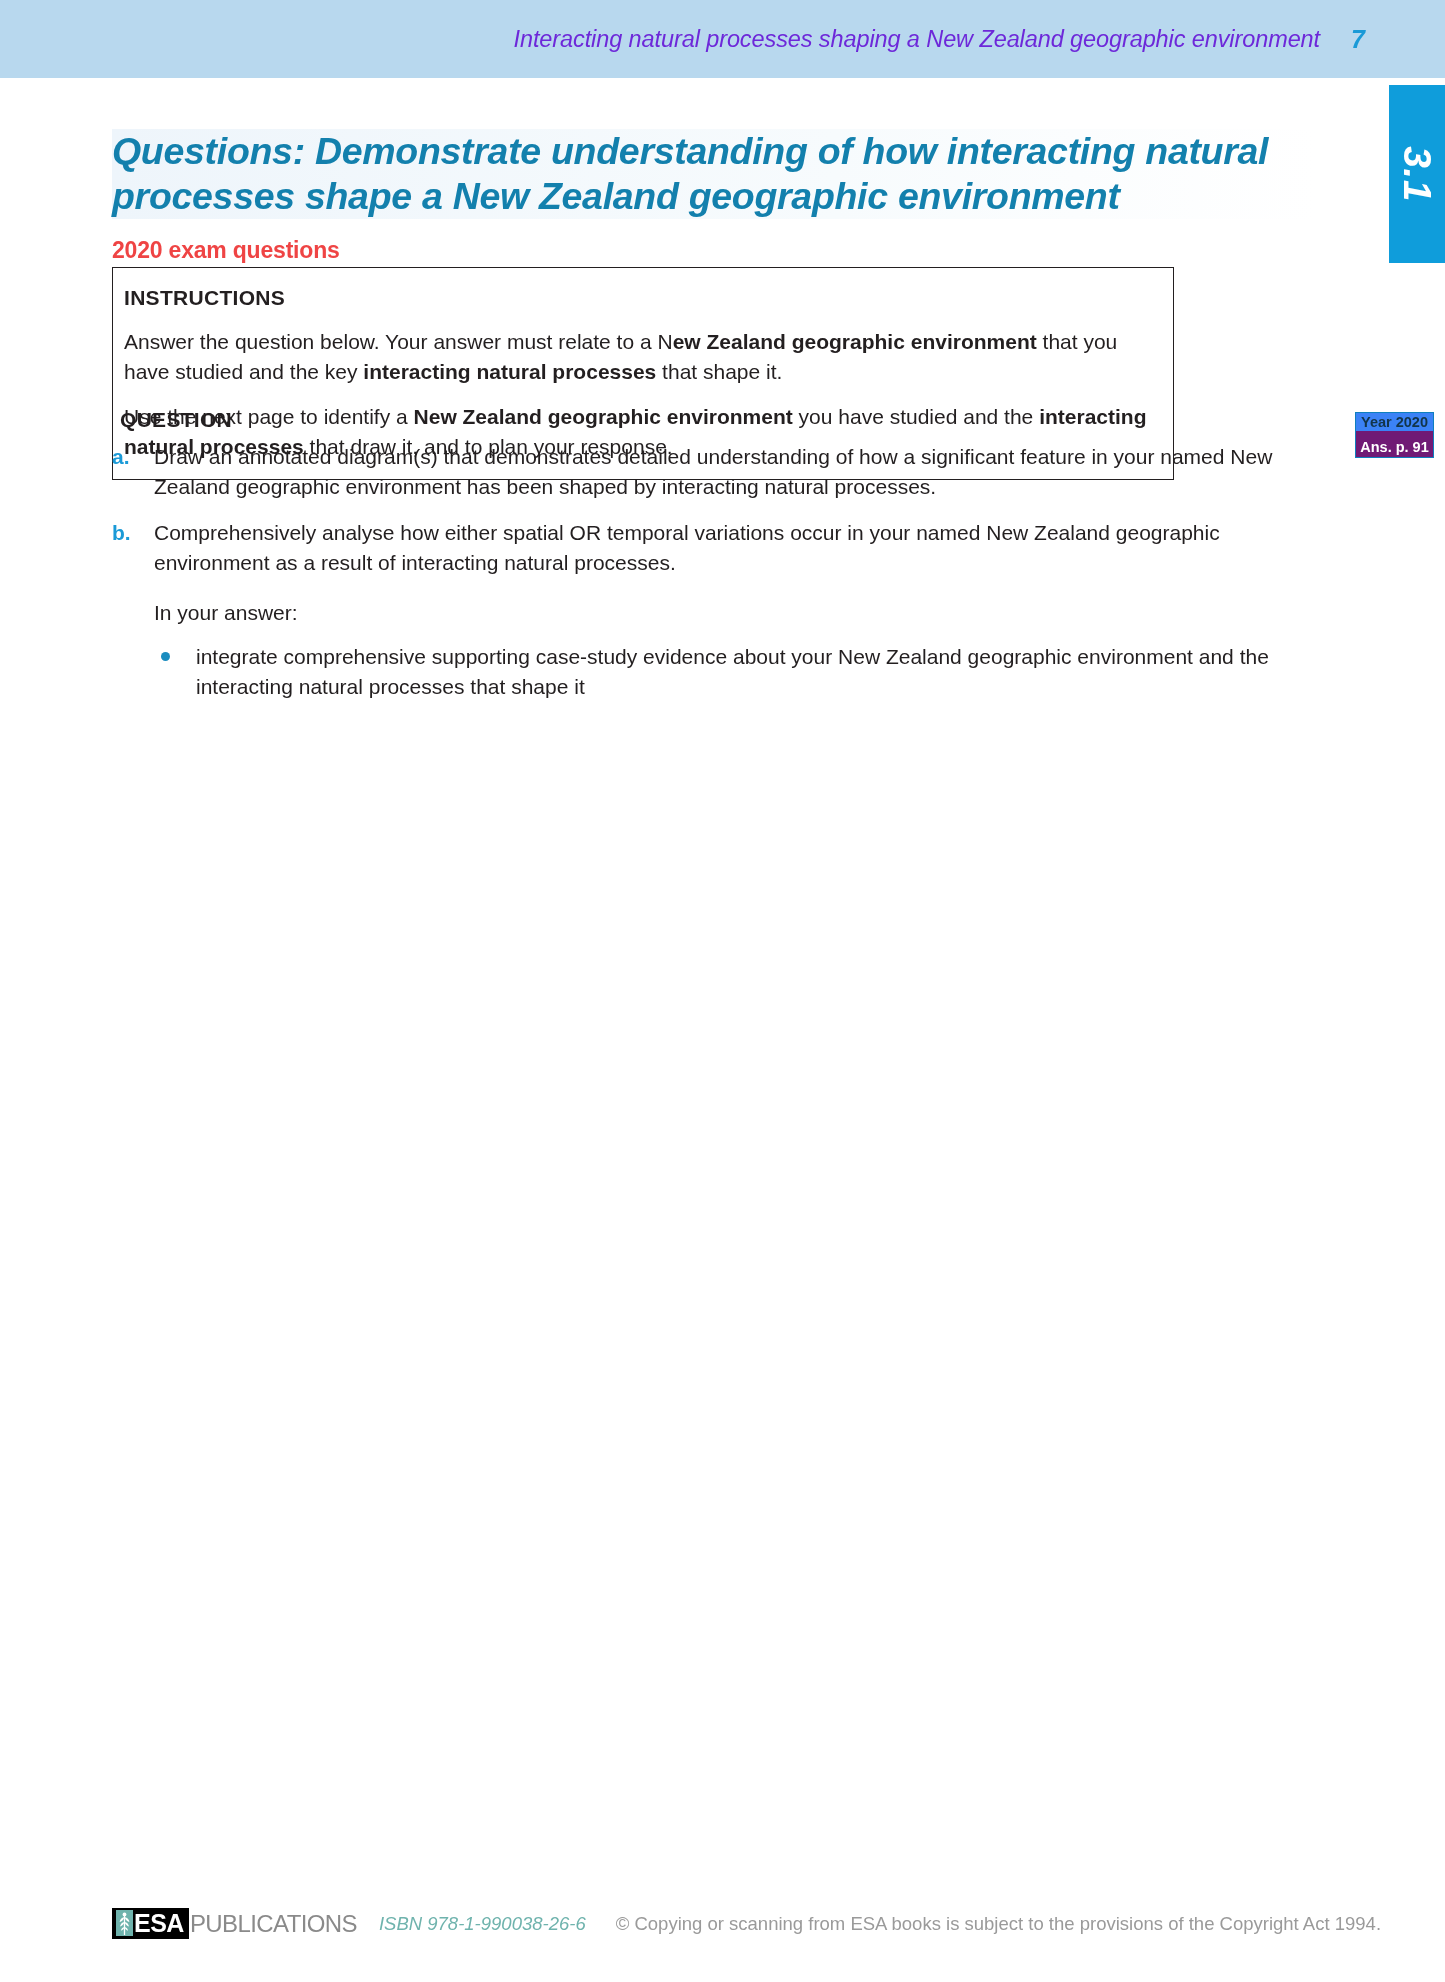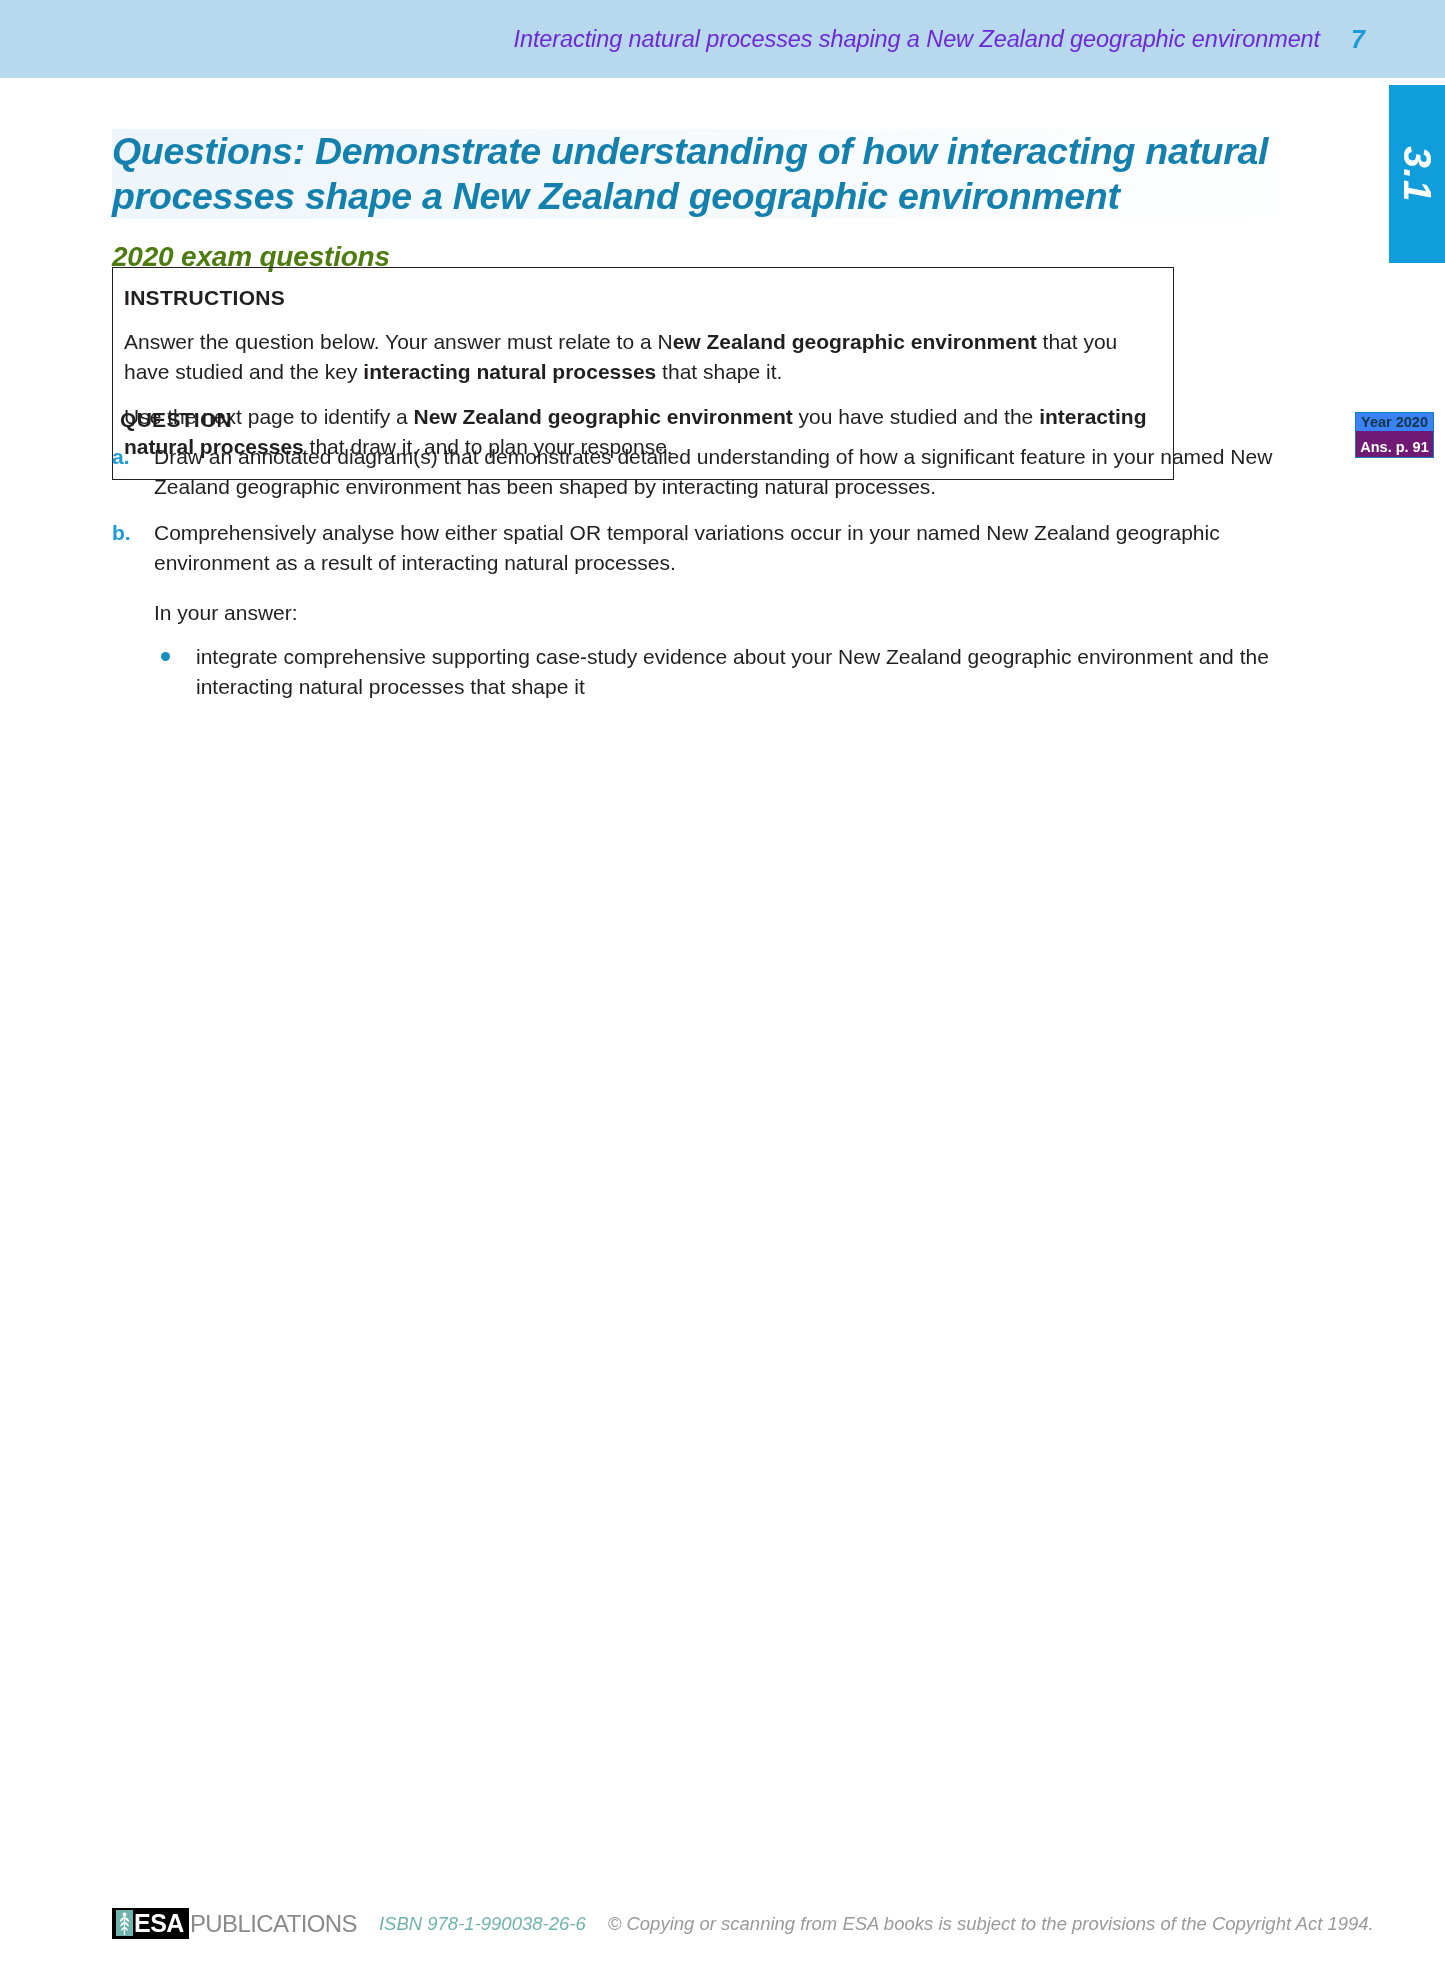--- a/index.html
+++ b/index.html
@@ -94,24 +94,23 @@
     color: #1380ad;
     letter-spacing: -0.3px;
     background: linear-gradient(to right, #eef5fb 0%, #f7fbfd 60%, #ffffff 100%);
     font-family: "Liberation Sans", sans-serif;
   }
 
   .section-heading {
     position: absolute;
     left: 0;
     top: 218px;
-    font-size: 28px;
-    font-weight: bold;
-    font-style: italic;
-    color: #4d7c0f;
+    font-size: 23px;
+    font-weight: bold;
+    color: #ef4444;
     letter-spacing: -0.2px;
   }
 
   
   .instructions-box {
     position: absolute;
     left: 0;
     top: 267px;
     width: 1062px;
     border: 1.6px solid #231f20;
@@ -286,22 +285,21 @@
   .esa-isbn {
     color: #6fb3ad;
     font-size: 18.5px;
     font-style: italic;
     margin-left: 22px;
     white-space: nowrap;
   }
   .esa-copy {
     color: #9a9a9a;
     font-size: 18.5px;
-    font-style: italic;
-    margin-left: 22px;
+    margin-left: 30px;
     white-space: nowrap;
   }
 </style>
 </head>
 <body>
 
 <div class="header-band">
   <div class="header-text">Interacting natural processes shaping a New Zealand geographic environment</div>
   <div class="header-pageno">7</div>
 </div>

